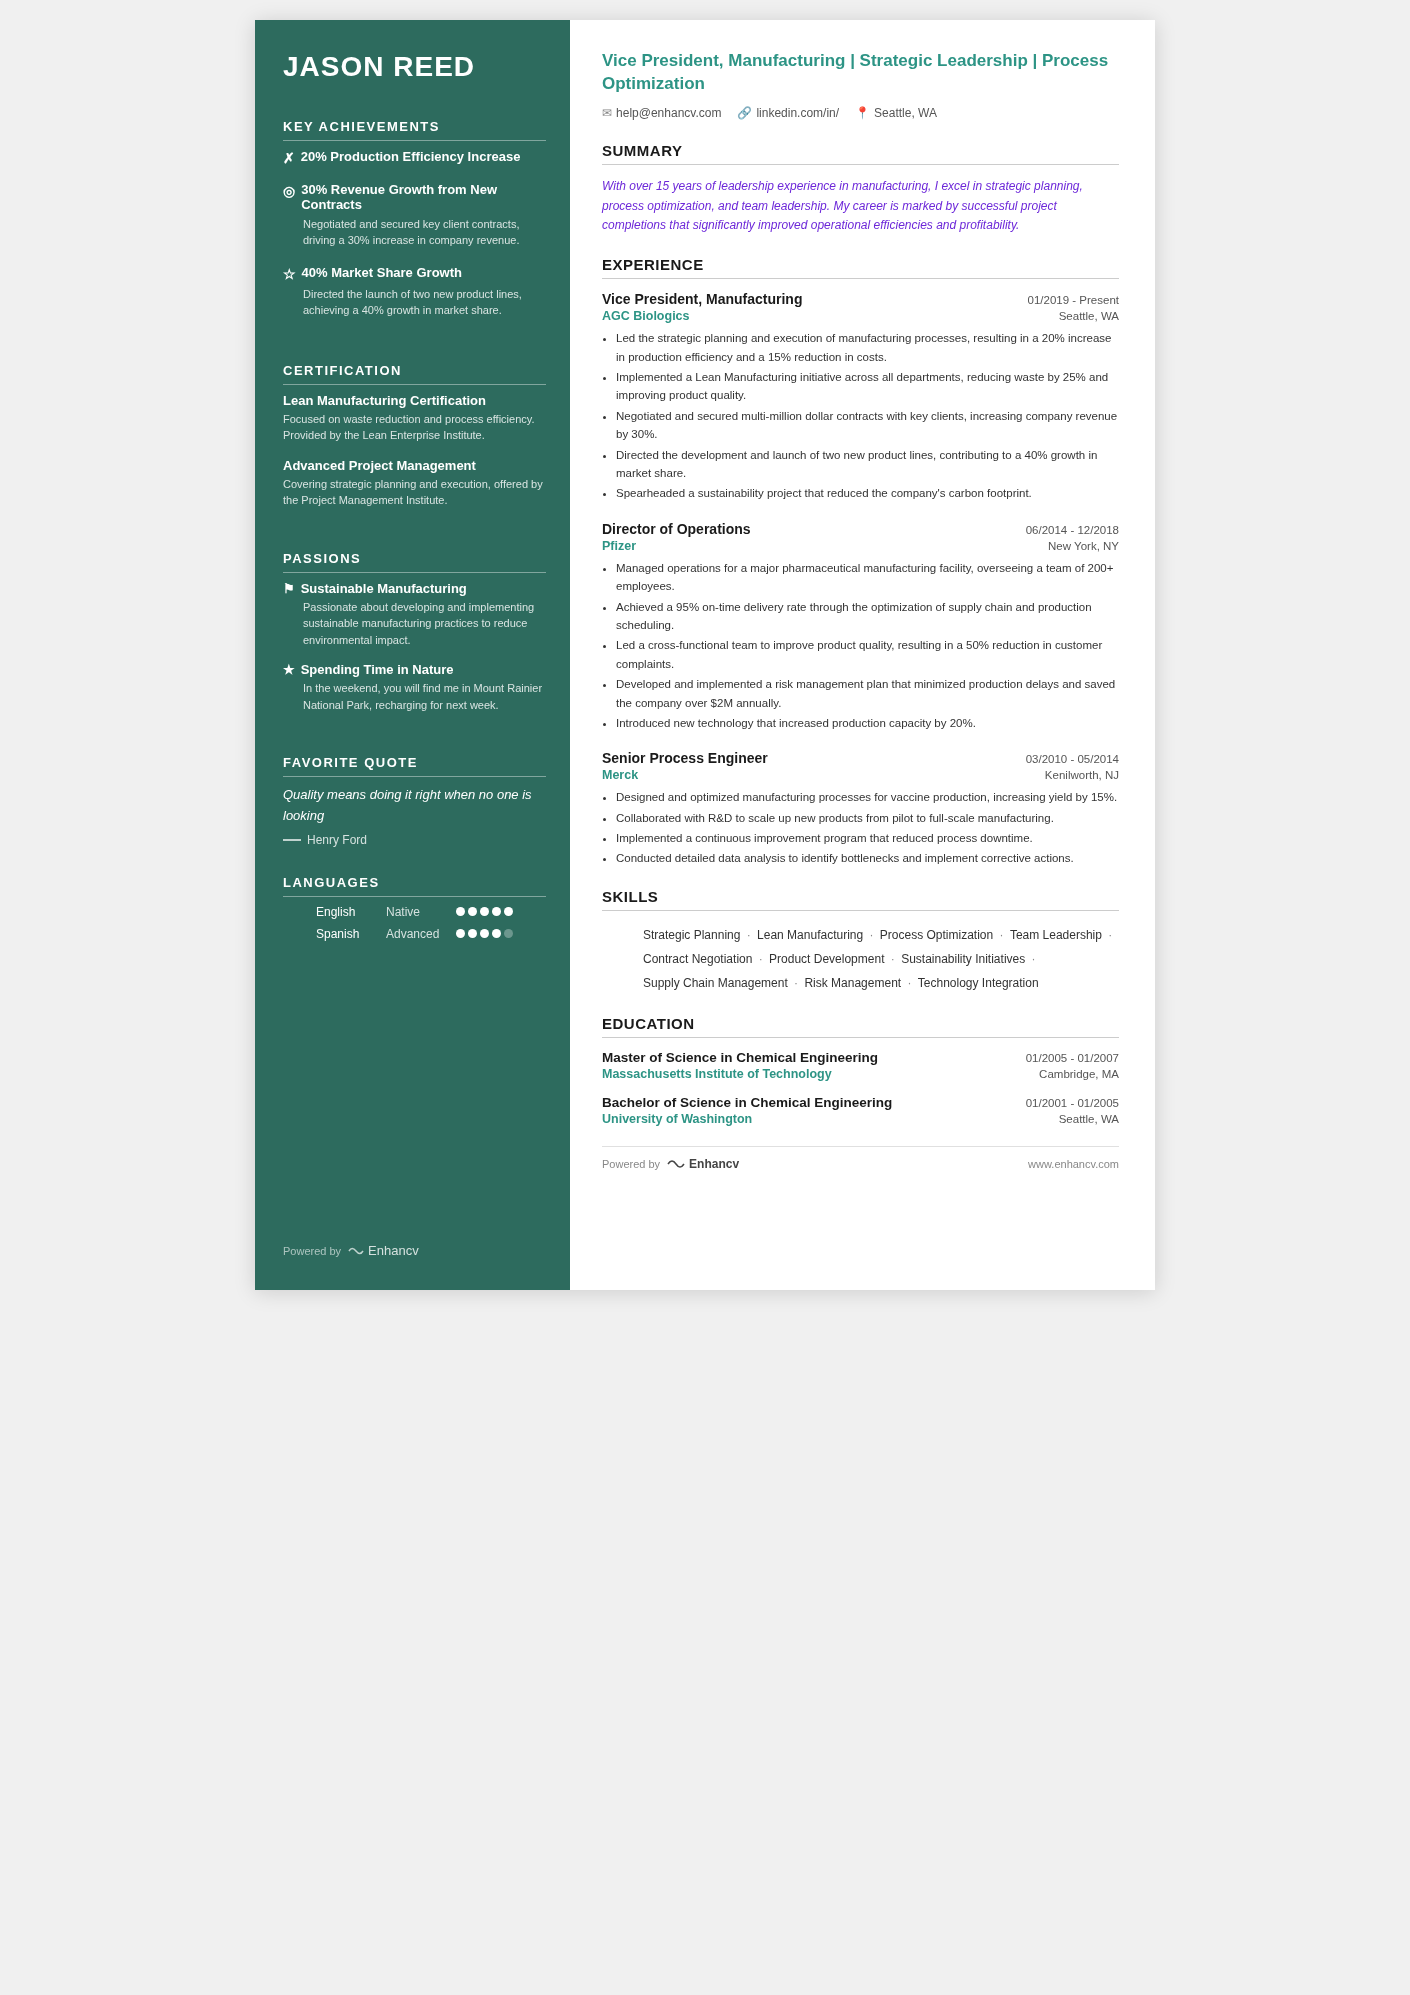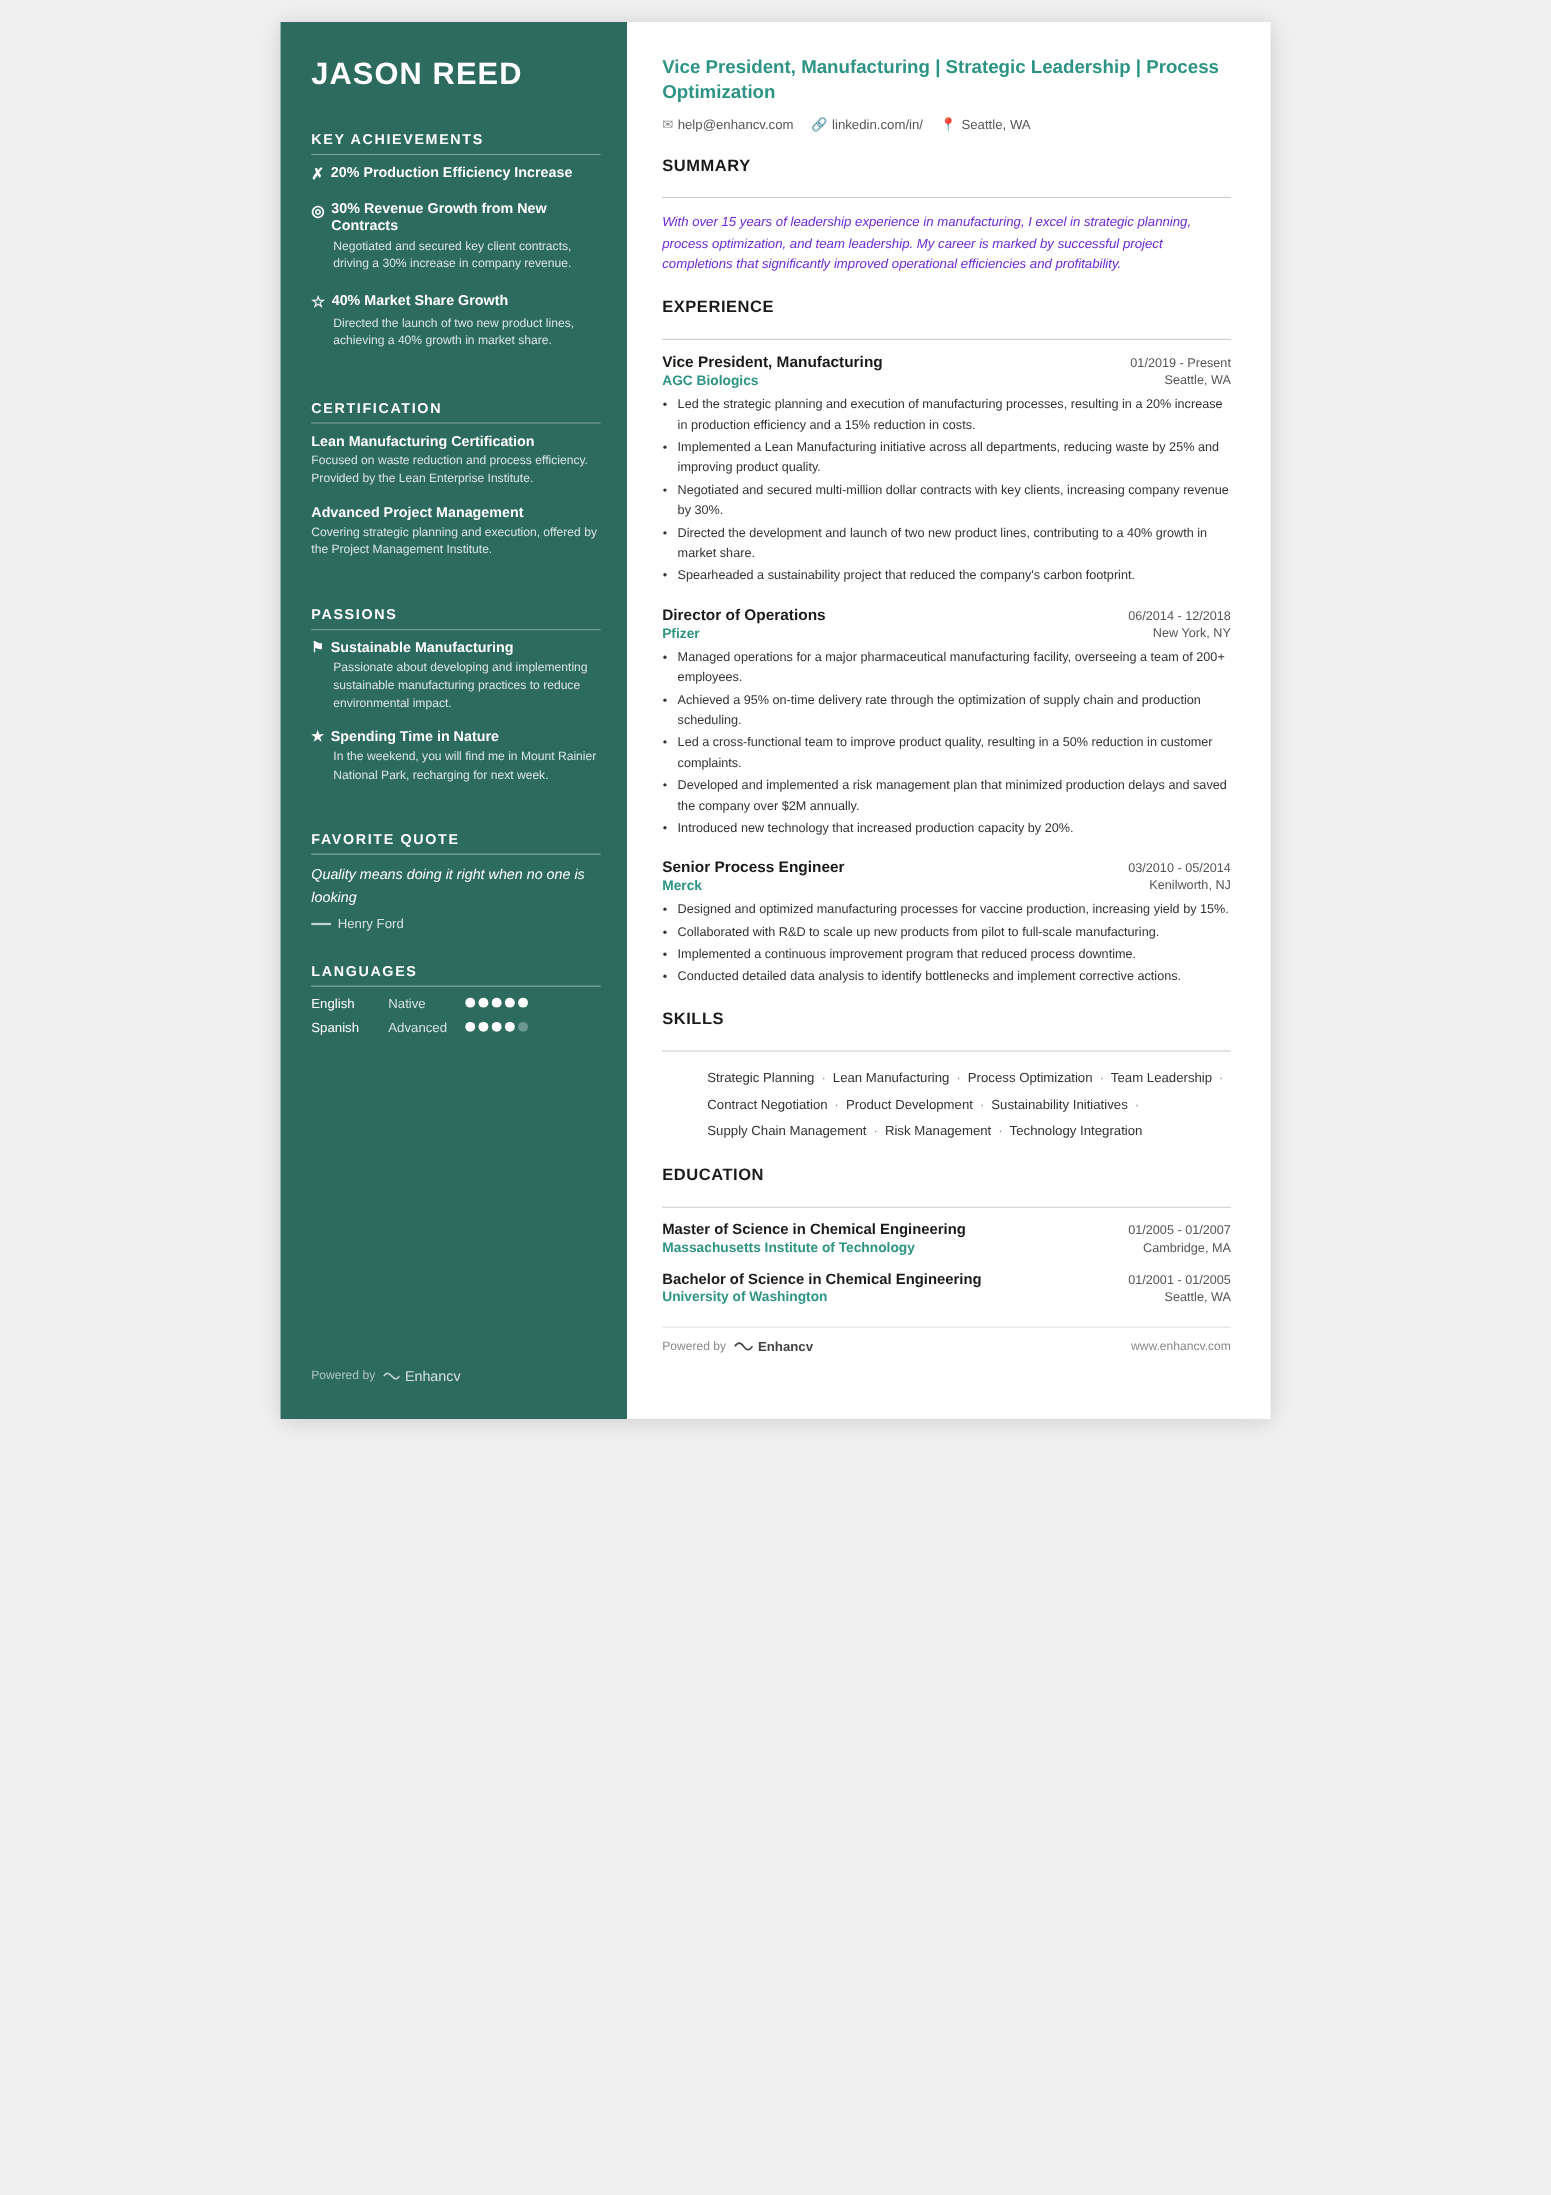--- a/index.html
+++ b/index.html
@@ -124,20 +124,21 @@
       width: 18px;
       height: 2px;
       background: rgba(255,255,255,0.7);
       display: inline-block;
     }
     .lang-row {
       display: flex;
       align-items: center;
       margin-bottom: 8px;
       gap: 0;
+      justify-content: center;
     }
     .lang-name {
       font-size: 12px;
       color: white;
       width: 70px;
     }
     .lang-level {
       font-size: 12px;
       color: rgba(255,255,255,0.8);
       width: 70px;
@@ -189,21 +190,21 @@
     }
     .section {
       margin-bottom: 20px;
     }
     .section-title {
       font-size: 15px;
       font-weight: 700;
       color: #1a1a1a;
       letter-spacing: 0.5px;
       text-transform: uppercase;
-      padding-bottom: 20px;
+      padding-bottom: 5px;
       border-bottom: 1.5px solid #ccc;
       margin-bottom: 12px;
     }
     .summary-text {
       font-size: 12px;
       color: #6d28d9;
       line-height: 1.65;
       font-style: italic;
     }
     .exp-item {

